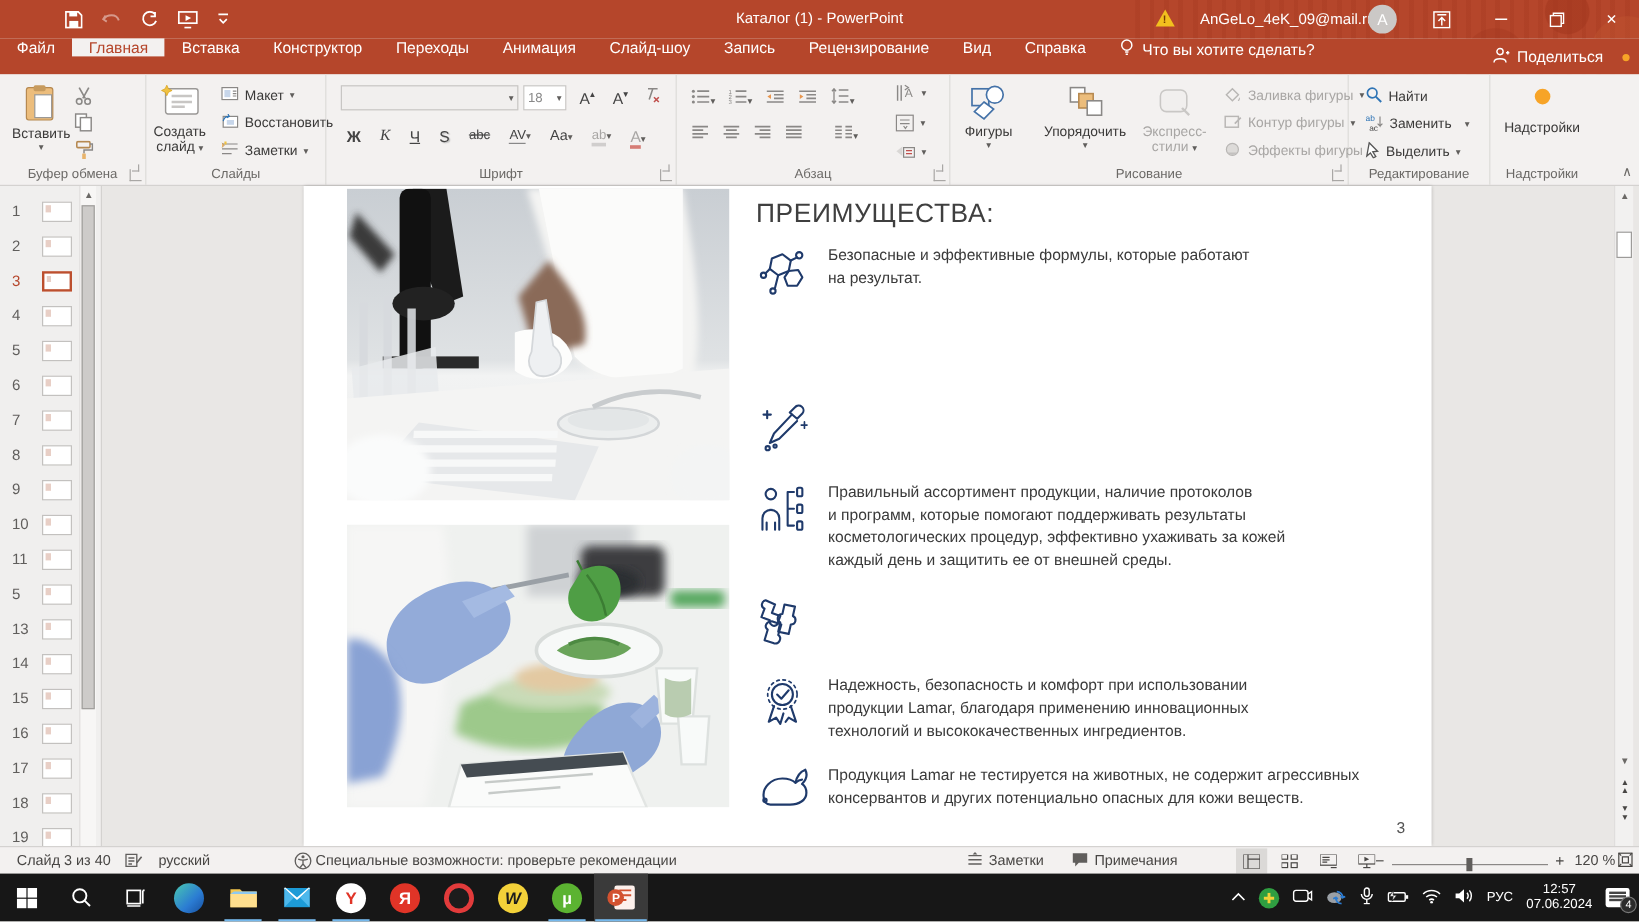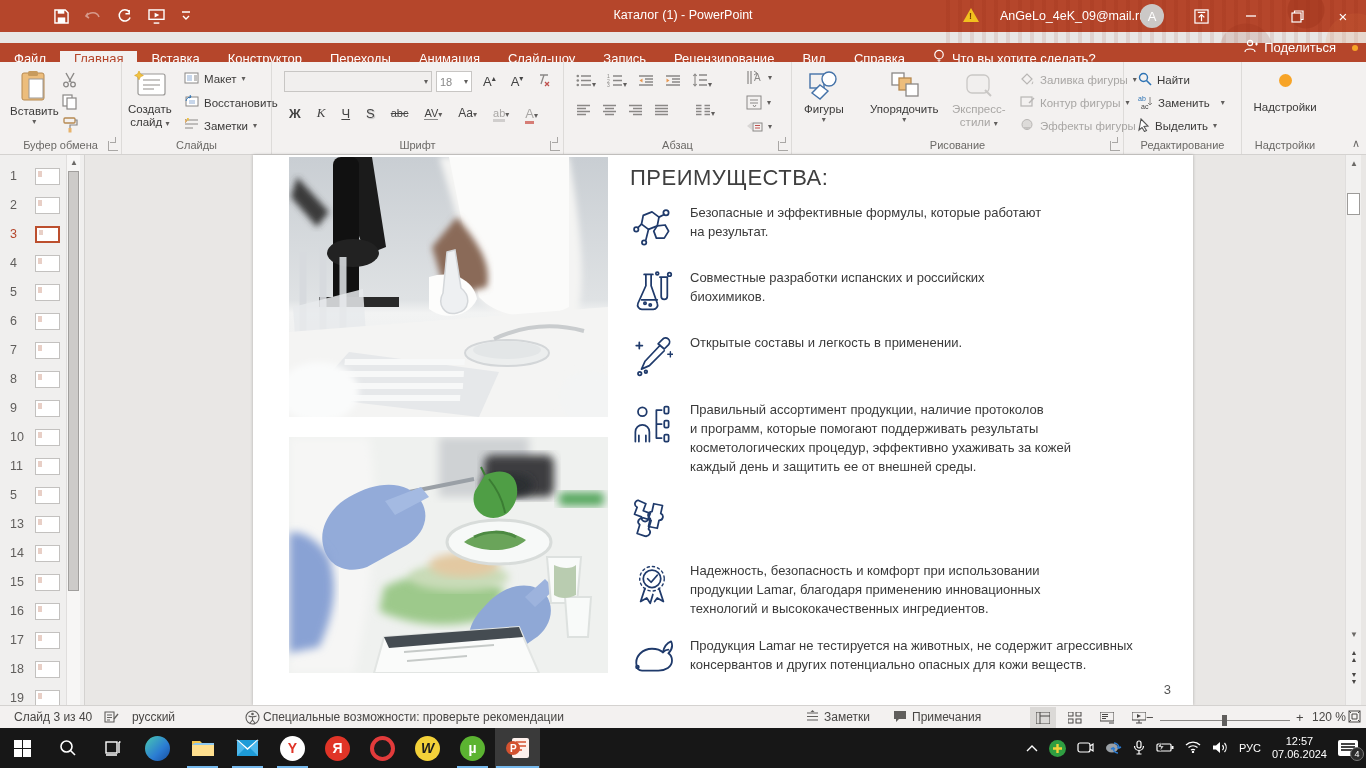--- a/index.html
+++ b/index.html
@@ -20,21 +20,21 @@
   .qat { top:6px; height:20px; display:flex; align-items:center; gap:16px; left:54px; }
   .qat svg { display:block; }
   #pp-title { top:8px; left:0; width:1366px; text-align:center; font-size:12.5px; color:#fff; }
   #tb-warn { top:8px; left:963px; width:0; height:0; border-left:8px solid transparent; border-right:8px solid transparent; border-bottom:14px solid #f2c01e; }
   #tb-warn span { position:absolute; left:-2px; top:3px; font-size:9px; font-weight:bold; color:#7a3c00; }
   #account { top:9px; left:1000px; font-size:12.5px; }
   #avatar { top:4px; left:1140px; width:24px; height:24px; border-radius:50%; background:#cbc8c6; color:#fff; font-size:13px; display:flex; align-items:center; justify-content:center; }
   .winbtn { top:0; width:46px; height:32px; display:flex; align-items:center; justify-content:center; color:#fff; font-size:15px; }
 
   
-  #tabrow { top:32px; left:0; width:1366px; height:30px; background:#b5462b; display:flex; align-items:center; color:#fff; font-size:13px;margin-top:11px; }
+  #tabrow { top:32px; left:0; width:1366px; height:30px; background:#b5462b; display:flex; align-items:flex-start; color:#fff; font-size:13px; }
   .rtab { padding:0 14px; display:flex; align-items:center; white-space:nowrap; }
   .rtab.active { background:#f3f1f0; color:#b5462b; }
   #tellme { display:flex; align-items:center; gap:7px; padding:0 14px; }
   #share { position:absolute; right:30px; top:32px; height:30px; display:flex; align-items:center; gap:6px; font-size:13px; color:#fff; }
   #orange-dot-top { position:absolute; right:8px; top:45px; width:6px; height:6px; border-radius:50%; background:#f7a427; }
 
   
   #ribbon { top:62px; left:0; width:1366px; height:93px; background:#f3f1f0; border-bottom:1px solid #d4d2d0; display:flex; }
   .rgroup { position:relative; height:100%; border-right:1px solid #ddDBd9; flex:none; }
   .glabel { position:absolute; bottom:3px; left:0; width:100%; text-align:center; font-size:11px; color:#6b6966; white-space:nowrap; }
@@ -659,48 +659,32 @@
               <circle cx="40" cy="10" r="3"></circle>
               <circle cx="6" cy="29" r="2.5"></circle>
               <circle cx="15" cy="44" r="2.5"></circle>
               <path d="M32 15 L38 12 M12 23 L8 27 M20 29 L17 41"></path>
             </svg>
           </span>
         <span class="btext">Безопасные и эффективные формулы, которые работают
 на результат.</span>
       </div>
 
-      <div class="benefit" style="top:113px">
-        <span class="bicon">
-            <svg width="42" height="46" viewBox="0 0 48 48" fill="none" stroke="#1f3a6b" stroke-width="2" stroke-linecap="round" stroke-linejoin="round">
-              <path d="M15 5 h10 M17 5 v13 L8 38 a5 5 0 0 0 5 7 h12 a5 5 0 0 0 5 -7 L23 18 V5"></path>
-              <path d="M12 34 h18"></path>
-              <path d="M33 8 h8 M34.5 8 v22 a3.5 3.5 0 0 0 7 0 V8"></path>
-              <circle cx="30" cy="4" r="1.6"></circle>
-              <circle cx="44" cy="5" r="2"></circle>
-              <circle cx="16" cy="38" r="1.3"></circle>
-              <circle cx="22" cy="40" r="1.3"></circle>
-            </svg>
-          </span>
-        <span class="btext">Совместные разработки испанских и российских
-биохимиков.</span>
-      </div>
 
       <div class="benefit" style="top:178px">
         <span class="bicon">
             <svg width="42" height="46" viewBox="0 0 48 48" fill="none" stroke="#1f3a6b" stroke-width="2" stroke-linecap="round" stroke-linejoin="round">
               <path d="M36 5 a4.5 4.5 0 0 1 7 6 l-5 5 -7 -6z"></path>
               <path d="M33 12 L16 30 l-4 9 9 -4 17 -17"></path>
               <path d="M6 12 h7 M9.5 8.5 v7"></path>
               <path d="M42 22 h6 M45 19 v6" stroke-width="1.6"></path>
               <circle cx="10" cy="44" r="2"></circle>
               <circle cx="17" cy="42" r="1.5"></circle>
             </svg>
           </span>
-        <span class="btext">Открытые составы и легкость в применении.</span>
       </div>
 
       <div class="benefit" style="top:245px">
         <span class="bicon">
             <svg width="42" height="48" viewBox="0 0 48 48" fill="none" stroke="#1f3a6b" stroke-width="2" stroke-linecap="round" stroke-linejoin="round">
               <circle cx="13" cy="10" r="5"></circle>
               <path d="M5 44 V33 a8 8 0 0 1 8 -8 a8 8 0 0 1 8 8 v11 M9 37 v7 M17 37 v7"></path>
               <path d="M29 8 v32 M29 8 h6 M29 24 h6 M29 40 h6"></path>
               <rect x="38" y="4" width="5" height="8" rx="1.5"></rect>
               <rect x="38" y="20" width="5" height="8" rx="1.5"></rect>

